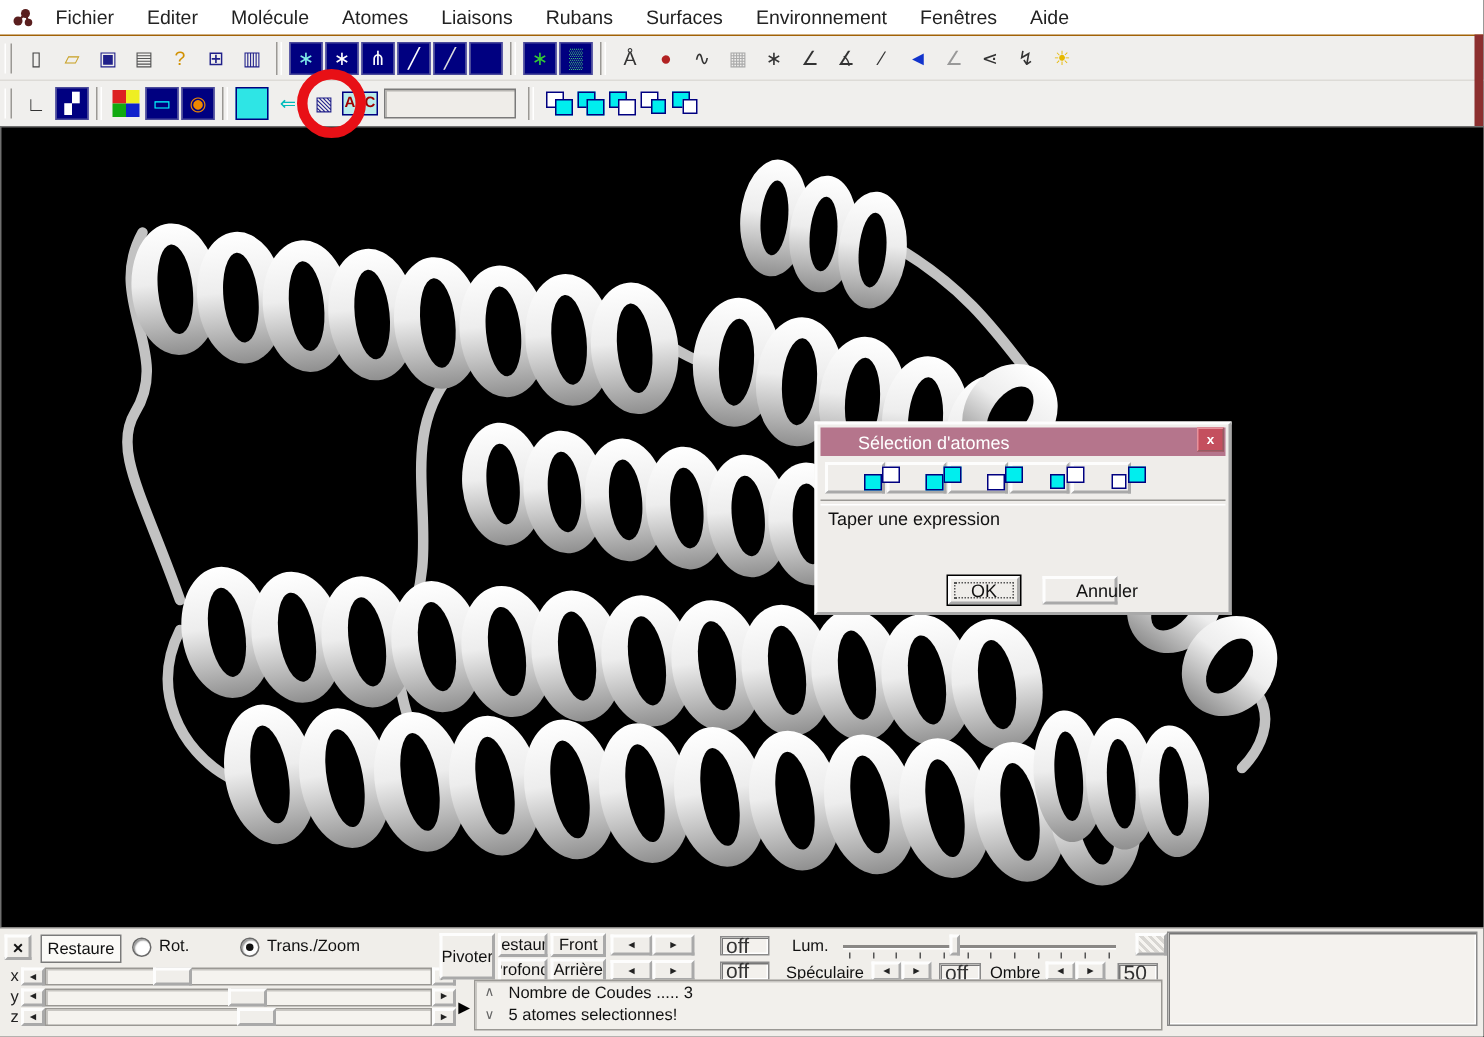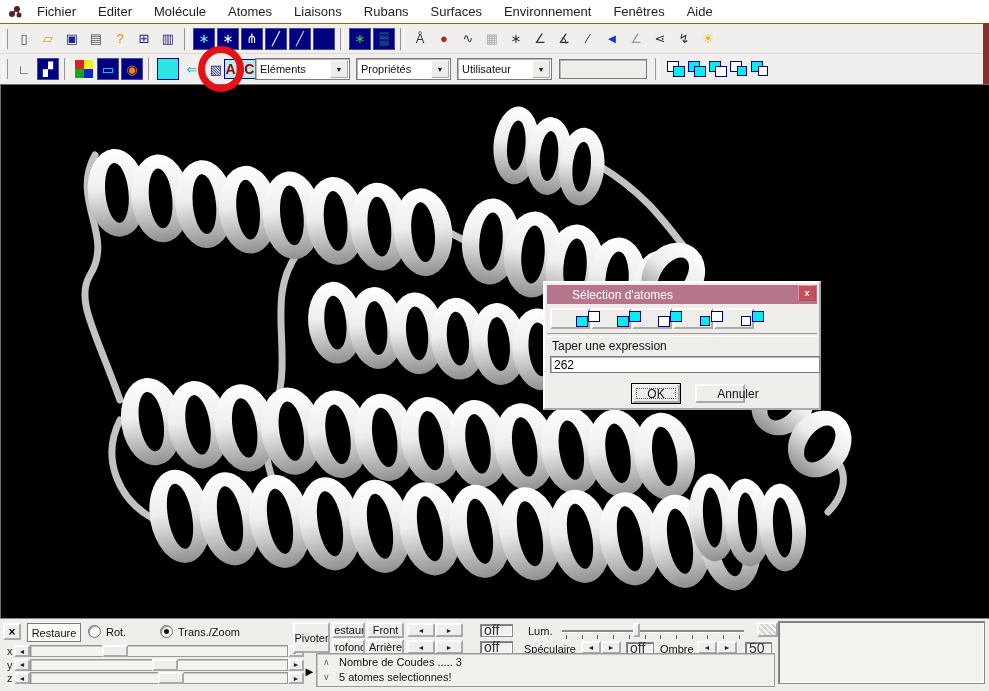--- a/index.html
+++ b/index.html
@@ -16,21 +16,21 @@
   .tb1{top:24px;height:29px;border-bottom:1px solid #dddbd7;}
   .tb2{top:54px;height:30px;border-bottom:1px solid #b5b3af;}
   .gripper{width:3px;height:20px;border-left:1px solid #fff;border-right:1px solid #9a9894;margin:0 4px 0 3px;}
   .tbtn{width:22px;height:22px;display:flex;align-items:center;justify-content:center;
         border:1px solid transparent;margin:0 1px;box-sizing:border-box;font-size:13px;}
   .tbtn.navy{background:#000080;border:1px solid #4a4a9a;}
   .tbtn.cyanbg{background:#2ee5e5;border:1px solid #000080;}
   .tsep{width:2px;height:22px;border-left:1px solid #9a9894;border-right:1px solid #ffffff;margin:0 4px;}
   .quad{width:18px;height:18px;display:grid;grid-template-columns:9px 9px;grid-template-rows:9px 9px;}
   .quad span{display:block;}
-  .abc{font-size:14px;font-weight:bold;color:#a00000;background:#b9ecec;border:1px solid #000080;
+  .abc{font-size:10px;font-weight:bold;color:#a00000;background:#b9ecec;border:1px solid #000080;
        padding:2px 1px;line-height:1;}
   .combo{height:20px;background:#fff;border:1px solid #7a7a7a;box-shadow:inset 1px 1px 0 #b8b6b2;
          display:flex;align-items:center;margin:0 3px;}
   .combo .cval{flex:1;padding:0 4px;font-size:11px;white-space:nowrap;overflow:hidden;}
   .combo .carr{width:16px;height:16px;margin-right:1px;background:#efede9;border:1px outset #fff;
          display:flex;align-items:center;justify-content:center;font-size:7px;color:#222;}
   .emptybox{width:86px;height:18px;border:1px solid #7a7a7a;box-shadow:inset 1px 1px 0 #b8b6b2;
          background:#efede9;margin:0 4px;}
   
   .selwrap{position:relative;width:18px;height:16px;display:inline-block;}
@@ -67,21 +67,21 @@
   .dlg-cancel{position:absolute;left:150px;top:101px;width:50px;height:19px;font-size:12px;}
   
   .panel{position:absolute;left:0;top:618px;width:989px;height:73px;background:#f0eeea;
          border-top:1px solid #8a8886;z-index:10;font-size:11px;}
   .panel .abs{position:absolute;}
   .pbtn{background:#f0eeea;border:2px outset #fdfdfd;box-sizing:border-box;display:flex;
         align-items:center;justify-content:center;overflow:hidden;white-space:nowrap;font-size:11px;}
   .sunkbox{border:1px solid #8a8a8a;box-shadow:inset 1px 1px 0 #777,inset -1px -1px 0 #fff;
            background:#f3f1ed;box-sizing:border-box;}
   .offbox{font-size:14px;color:#333;padding-left:3px;line-height:11px;}
-  .radio{display:flex;align-items:center;gap:5px;}
+  .radio{display:flex;gap:5px;}
   .radio .rb{width:11px;height:11px;border-radius:50%;border:1px solid #6a6a6a;background:#fff;
              box-shadow:inset 1px 1px 1px #999;position:relative;}
   .radio .rb.on:after{content:"";position:absolute;left:3px;top:3px;width:5px;height:5px;border-radius:50%;background:#111;}
   .srow-label{font-size:11px;color:#222;}
   .track{background:#f5f3ef;border:1px solid #9a9894;box-shadow:inset 1px 1px 0 #c8c6c2;box-sizing:border-box;}
   .thumb{background:#f0eeea;border:2px outset #fdfdfd;box-sizing:border-box;}
   .arrbtn{background:#f0eeea;border:2px outset #fdfdfd;box-sizing:border-box;font-size:7px;color:#222;
           display:flex;align-items:center;justify-content:center;line-height:1;}
   .hatch{background:repeating-linear-gradient(45deg,#d8d6d2 0 2px,#f6f4f0 2px 4px);}
   .lumline{height:2px;background:#8a8886;box-shadow:0 1px 0 #fff;}
@@ -243,34 +243,20 @@
       <span class="tbtn">
         <span style="color: rgb(0, 187, 187);">⇐</span>
       </span>
       <span class="tbtn">
         <span style="color: rgb(32, 32, 138);">▧</span>
       </span>
       <span class="tbtn">
         <span class="abc">AbC</span>
       </span>
     </span>
-  <span id="tb2-combos" style="display:flex;align-items:center">
-      <div class="combo" style="width: 93px;">
-        <span class="cval">Eléments</span>
-        <span class="carr">▼</span>
-      </div>
-      <div class="combo" style="width: 93px;">
-        <span class="cval">Propriétés</span>
-        <span class="carr">▼</span>
-      </div>
-      <div class="combo" style="width: 93px;">
-        <span class="cval">Utilisateur</span>
-        <span class="carr">▼</span>
-      </div>
-    </span>
   <span class="emptybox"></span>
   <span class="tsep"></span>
   <span id="tb2-sel" style="display:flex;align-items:center;gap:3px;margin-left:4px">
       <span class="selwrap">
         <span class="bk" style="background: rgb(255, 255, 255);"></span>
         <span class="fr" style="background: rgb(0, 238, 238);"></span>
       </span>
       <span class="selwrap">
         <span class="bk" style="background: rgb(0, 238, 238);"></span>
         <span class="fr" style="background: rgb(0, 238, 238);"></span>
@@ -566,21 +552,20 @@
       </span>
       <span class="btn3d">
         <span class="selwrap small">
           <span class="bk" style="background: rgb(0, 238, 238);"></span>
           <span class="fr" style="background: rgb(255, 255, 255);"></span>
         </span>
       </span>
     </div>
   <div class="dlg-groove"></div>
   <div class="dlg-label">Taper une expression</div>
-  <input class="dlg-input" value="262" style="">
   <div class="btn3d dlg-ok">
     <span class="focus">OK</span>
   </div>
   <div class="btn3d dlg-cancel">Annuler</div>
 </div>
 
 <div class="panel">
   <div class="abs pbtn" style="left:3px;top:4px;width:18px;height:17px;font-weight:bold;font-size:12px">×</div>
   <div class="abs" style="left:27px;top:4px;width:52px;height:17px;border:1px solid #7a7a7a;background:#fbfaf7;
        display:flex;align-items:center;justify-content:center">Restaure</div>

